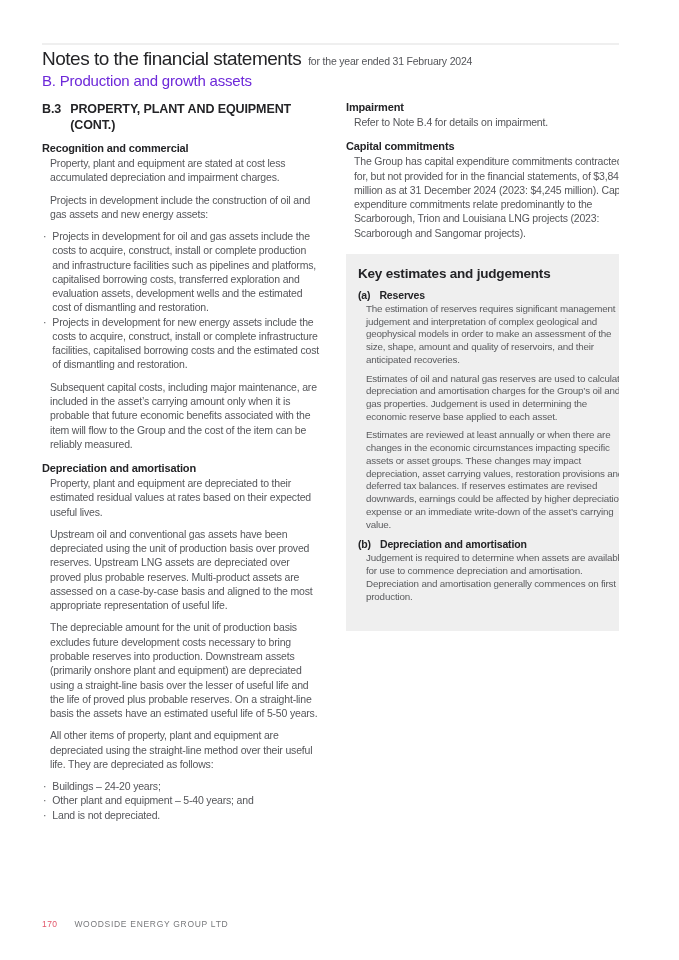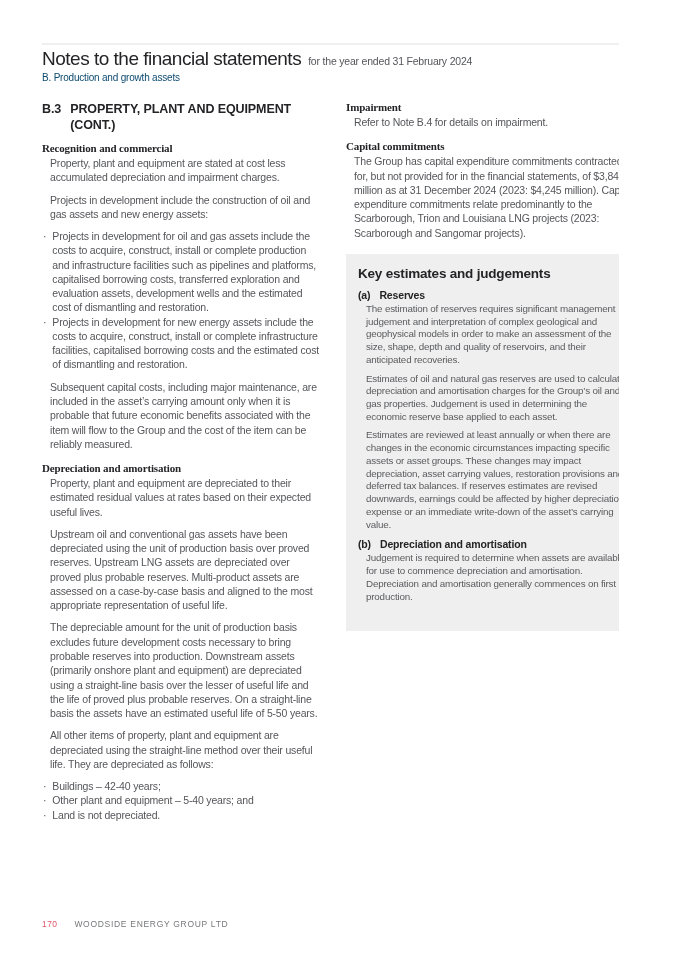--- a/index.html
+++ b/index.html
@@ -27,22 +27,22 @@
     margin: 0;
     font-size: 19px;
     font-weight: normal;
     color: #242427;
     letter-spacing: -0.5px;
     white-space: nowrap;
   }
   .page-subtitle { font-size: 10.5px; color: #55565a; letter-spacing: -0.2px; white-space: nowrap; }
   .section-title {
     margin-top: 2px;
-    font-size: 10px;
-    color: #0c4a6e;
+    font-size: 15px;
+    color: #6d28d9;
     letter-spacing: -0.2px;
   }
   .col { position: absolute; top: 101px; }
   .col-left { left: 42px; width: 281px; }
   .col-right { left: 346px; width: 291px; }
 
   .note-heading {
     display: flex;
     gap: 9px;
     margin: 0 0 9px 0;
@@ -53,21 +53,20 @@
     letter-spacing: -0.1px;
   }
   .note-heading .num { flex: 0 0 auto; text-align: right; }
 
   .sec-head {
     margin: 11px 0 2px 0;
     font-size: 11px;
     font-weight: bold;
     color: #242427;
     letter-spacing: -0.15px;
-    font-family: Liberation Serif, serif;
   }
   .sec-head.first { margin-top: 0; }
 
   .body-p {
     margin: 0 0 8px 8px;
     font-size: 10.5px;
     line-height: 1.36;
     letter-spacing: -0.18px;
   }
   .bullets { list-style: none; margin: 0 0 8px 0; padding: 0; }
@@ -160,21 +159,21 @@
     <p class="body-p">Subsequent capital costs, including major maintenance, are included in the asset’s carrying amount only when it is probable that future economic benefits associated with the item will flow to the Group and the cost of the item can be reliably measured.</p>
 
     <h3 class="sec-head">Depreciation and amortisation</h3>
     <p class="body-p">Property, plant and equipment are depreciated to their estimated residual values at rates based on their expected useful lives.</p>
     <p class="body-p">Upstream oil and conventional gas assets have been depreciated using the unit of production basis over proved reserves. Upstream LNG assets are depreciated over proved plus probable reserves. Multi-product assets are assessed on a case-by-case basis and aligned to the most appropriate representation of useful life.</p>
     <p class="body-p">The depreciable amount for the unit of production basis excludes future development costs necessary to bring probable reserves into production. Downstream assets (primarily onshore plant and equipment) are depreciated using a straight-line basis over the lesser of useful life and the life of proved plus probable reserves. On a straight-line basis the assets have an estimated useful life of 5-50 years.</p>
     <p class="body-p">All other items of property, plant and equipment are depreciated using the straight-line method over their useful life. They are depreciated as follows:</p>
     <ul class="bullets">
       <li>
         <span class="dot">·</span>
-        <span>Buildings – 42-40 years;</span>
+        <span>Buildings – 24-20 years;</span>
       </li>
       <li>
         <span class="dot">·</span>
         <span>Other plant and equipment – 5-40 years; and</span>
       </li>
       <li>
         <span class="dot">·</span>
         <span>Land is not depreciated.</span>
       </li>
     </ul>
@@ -187,21 +186,21 @@
     <h3 class="sec-head">Capital commitments</h3>
     <p class="body-p">The Group has capital expenditure commitments contracted for, but not provided for in the financial statements, of $3,841 million as at 31 December 2024 (2023: $4,245 million). Capital expenditure commitments relate predominantly to the Scarborough, Trion and Louisiana LNG projects (2023: Scarborough and Sangomar projects).</p>
 
     <section class="key-box">
       <h2 class="key-box-title">Key estimates and judgements</h2>
 
       <div class="key-sub first">
         <span>(a)</span>
         <span>Reserves</span>
       </div>
-      <p class="body-p">The estimation of reserves requires significant management judgement and interpretation of complex geological and geophysical models in order to make an assessment of the size, shape, depth and quality of reservoirs, and their anticipated recoveries.</p>
+      <p class="body-p">The estimation of reserves requires significant management judgement and interpretation of complex geological and geophysical models in order to make an assessment of the size, shape, amount and quality of reservoirs, and their anticipated recoveries.</p>
       <p class="body-p">Estimates of oil and natural gas reserves are used to calculate depreciation and amortisation charges for the Group’s oil and gas properties. Judgement is used in determining the economic reserve base applied to each asset.</p>
       <p class="body-p">Estimates are reviewed at least annually or when there are changes in the economic circumstances impacting specific assets or asset groups. These changes may impact depreciation, asset carrying values, restoration provisions and deferred tax balances. If reserves estimates are revised downwards, earnings could be affected by higher depreciation expense or an immediate write-down of the asset’s carrying value.</p>
 
       <div class="key-sub">
         <span>(b)</span>
         <span>Depreciation and amortisation</span>
       </div>
       <p class="body-p">Judgement is required to determine when assets are available for use to commence depreciation and amortisation. Depreciation and amortisation generally commences on first production.</p>
     </section>
   </div>

